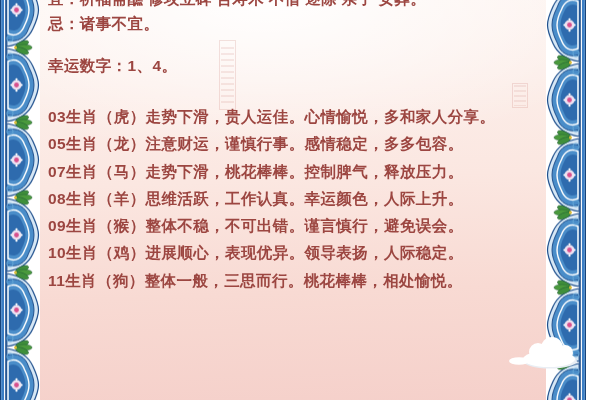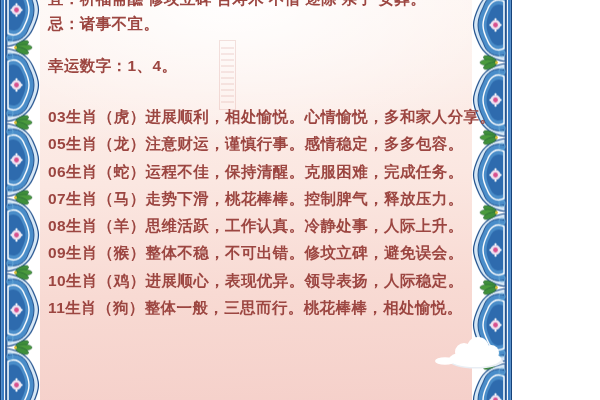--- a/index.html
+++ b/index.html
@@ -1,17 +1,17 @@
 <!DOCTYPE html>
 <html><head>
 <meta charset="utf-8">
 <style>
   html,body { margin:0; padding:0; }
   .stage {
-    position:relative; width:512px; height:400px; overflow:hidden;
+    position:relative; width:586px; height:400px; overflow:hidden;
     background:
       radial-gradient(120% 70% at 45% 0%, rgba(255,255,255,.95) 0%, rgba(255,255,255,0) 55%),
       linear-gradient(178deg, #fdf4f0 0%, #fbe7e1 45%, #f8dad3 72%, #f5d0ca 100%);
     font-family:"Liberation Sans", sans-serif;
   }
   .border { position:absolute; top:0; width:40px; height:400px; display:block; }
   .border-left { left:0; }
   .border-right { right:0; transform:scaleX(-1); }
 
   .content {
@@ -89,26 +89,25 @@
 
   <div class="stamp stamp-tall"></div>
   <div class="stamp stamp-small"></div>
 
   <div class="content">
     <div class="hline line-yi">宜：祈福斋醮 修坟立碑 合寿木 不借 逐除 亲子 安葬。</div>
     <div class="hline line-ji">忌：诸事不宜。</div>
     <div class="hline line-num">幸运数字：1、4。</div>
 
     <div class="zodiac-list">
-      <div class="row">03生肖（虎）进展顺利，相处愉悦。心情愉悦，多和家人分享。</div>
+      <div class="row">03生肖（虎）走势下滑，贵人运佳。心情愉悦，多和家人分享。</div>
       <div class="row">05生肖（龙）注意财运，谨慎行事。感情稳定，多多包容。</div>
-      <div class="row">06生肖（蛇）运程不佳，保持清醒。克服困难，完成任务。</div>
       <div class="row">07生肖（马）走势下滑，桃花棒棒。控制脾气，释放压力。</div>
-      <div class="row">08生肖（羊）思维活跃，工作认真。冷静处事，人际上升。</div>
-      <div class="row">09生肖（猴）整体不稳，不可出错。修坟立碑，避免误会。</div>
+      <div class="row">08生肖（羊）思维活跃，工作认真。幸运颜色，人际上升。</div>
+      <div class="row">09生肖（猴）整体不稳，不可出错。谨言慎行，避免误会。</div>
       <div class="row">10生肖（鸡）进展顺心，表现优异。领导表扬，人际稳定。</div>
       <div class="row">11生肖（狗）整体一般，三思而行。桃花棒棒，相处愉悦。</div>
     </div>
   </div>
 
   <svg class="cloud" width="72" height="36" viewBox="0 0 72 36" aria-hidden="true">
     <ellipse cx="42" cy="27" rx="27" ry="7.5" fill="#e9eef4"></ellipse>
     <ellipse cx="41" cy="25" rx="26" ry="8" fill="#ffffff"></ellipse>
     <circle cx="30" cy="18" r="9" fill="#ffffff"></circle>
     <circle cx="44" cy="14" r="11" fill="#ffffff"></circle>

